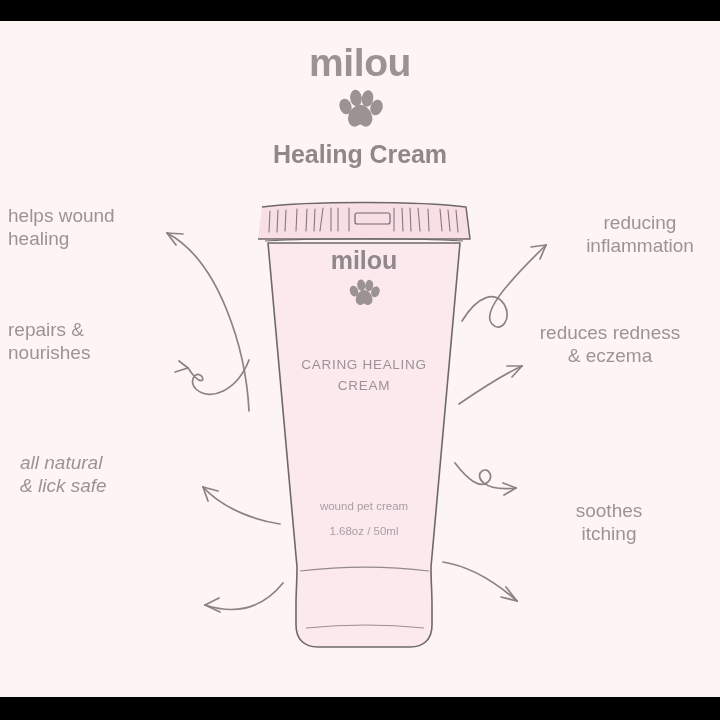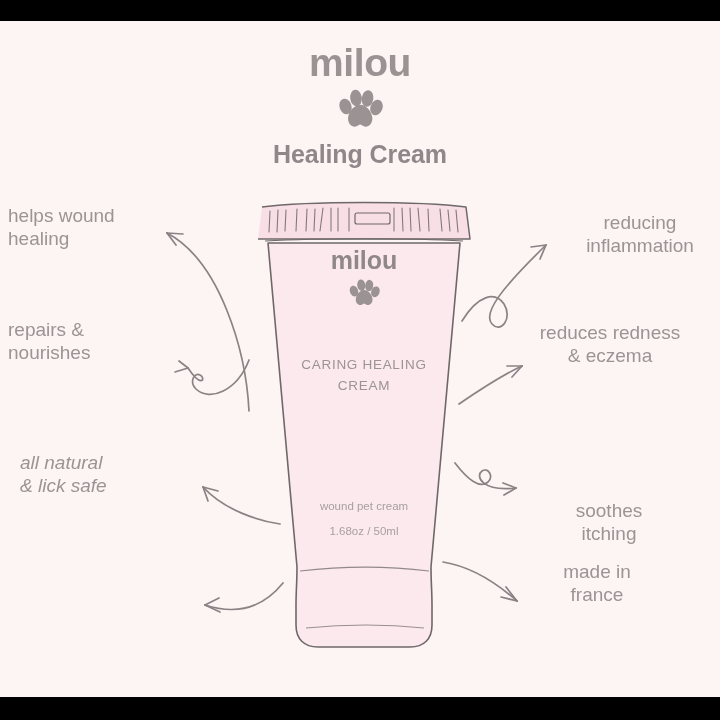--- a/index.html
+++ b/index.html
@@ -311,19 +311,17 @@
 
     <div class="annotation ann-right" id="ann-reducing-inflammation">reducing
 inflammation</div>
 
     <div class="annotation ann-right" id="ann-reduces-redness">reduces redness
 &amp; eczema</div>
 
     <div class="annotation ann-right" id="ann-soothes-itching">soothes
 itching</div>
 
-    <div class="annotation ann-right" id="ann-made-in-france">made in
-france</div>
 
   </div>
 
   <div class="letterbox" id="letterbox-bottom"></div>
 </div>
 
 </body></html>

